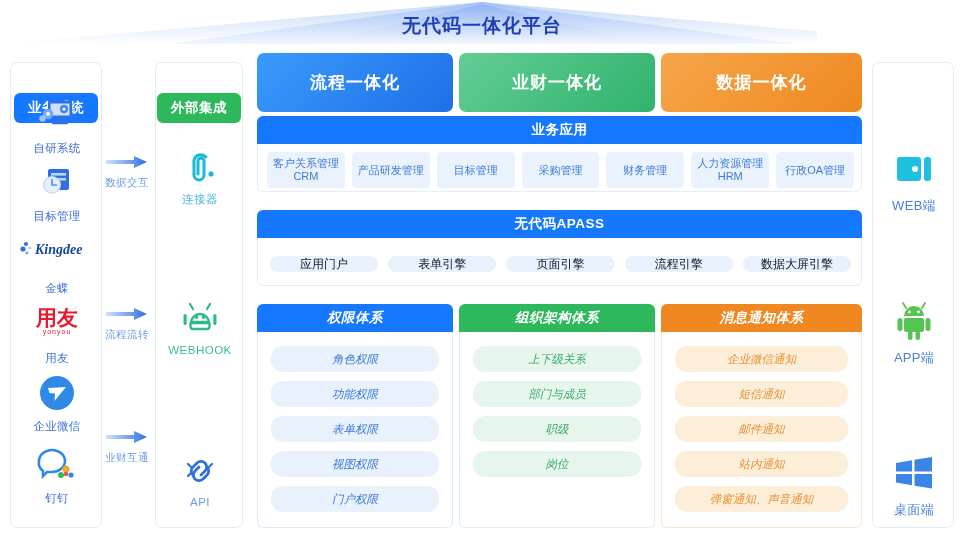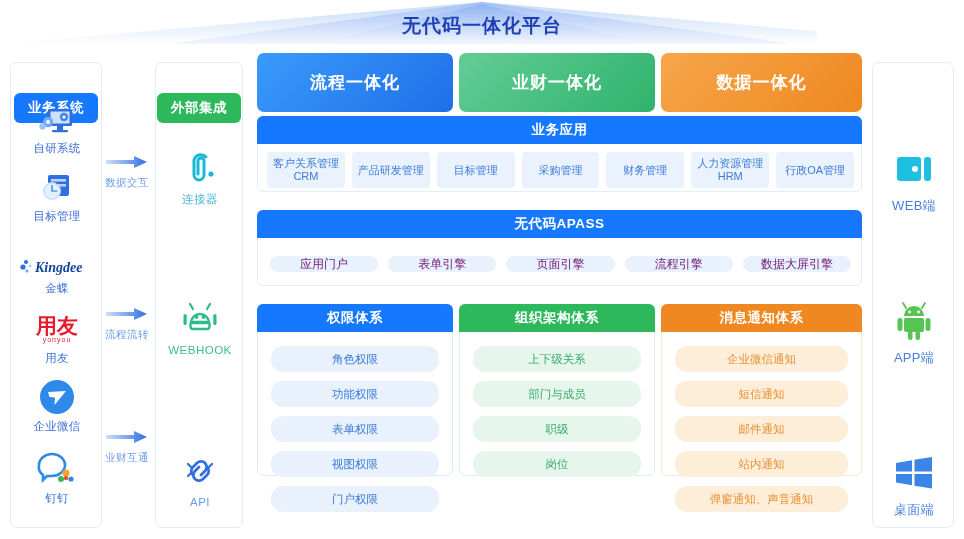--- a/index.html
+++ b/index.html
@@ -32,21 +32,21 @@
     color:#fff; font-size:13.5px; font-weight:700; text-align:center;
     letter-spacing:.5px;
     margin-top:46px;
   }
 
   
   #biz-card { left:10px; top:62px; width:92px; height:466px; }
   #biz-head { top:-16px; width:84px; background:#1677ff; }
   .biz-item { position:absolute; left:0; width:92px; text-align:center; }
   .biz-label { font-size:11.5px; color:#3a6fd8; margin-top:4px; letter-spacing:.3px; }
-  .biz-ico { height:38px; display:flex; align-items:flex-end; justify-content:center; }
+  .biz-ico { height:38px; display:flex; align-items:flex-start; justify-content:center; }
 
   
   .arrow-wrap { position:absolute; width:70px; text-align:center; }
   .arrow-lbl { font-size:10.5px; color:#6b9bec; margin-top:2px; letter-spacing:.4px; }
 
   
   #ext-card { left:155px; top:62px; width:88px; height:466px; border-color:#dff0e6; }
   #ext-head { top:-16px; width:84px; background:#2eb85c; }
   .ext-item { position:absolute; left:0; width:88px; text-align:center; }
   .ext-ico { height:40px; display:flex; align-items:center; justify-content:center; }
@@ -80,25 +80,25 @@
     display:flex; align-items:center; justify-content:center; text-align:center;
     padding:0 2px;
   }
 
   #sect-apass { left:257px; top:210px; width:605px; height:76px; }
   #bar-apass  { width:605px; background:#1677ff; }
   .pillrow { position:absolute; left:0; top:30px; width:605px; height:46px;
              display:flex; align-items:center; gap:10px; padding:0 12px; }
   .pill {
     flex:1; height:16px; border-radius:14px; background:#e9f1fd;
-    color:#701a75; font-size:12px;
+    color:#0f172a; font-size:12px;
     display:flex; align-items:center; justify-content:center;
   }
 
-  .sys { position:absolute; top:304px; height:172px; }
+  .sys { position:absolute; top:304px; height:224px;font-style:italic; }
   #sys-0 { left:257px; width:196px; border-color:#dde9fb; }
   #sys-1 { left:459px; width:196px; border-color:#dcf0e4; }
   #sys-2 { left:661px; width:201px; border-color:#fbe7d2; }
   #sysbar-0 { width:196px; background:#1677ff; }
   #sysbar-1 { width:196px; background:#2eb85c; }
   #sysbar-2 { width:201px; background:#ef8820; }
 
   .sysbody { position:absolute; left:0; top:30px; width:100%;
              padding:11px 13px; display:flex; flex-direction:column; gap:9px; }
   .sysitem { height:26px; border-radius:12px; font-size:11.5px;

